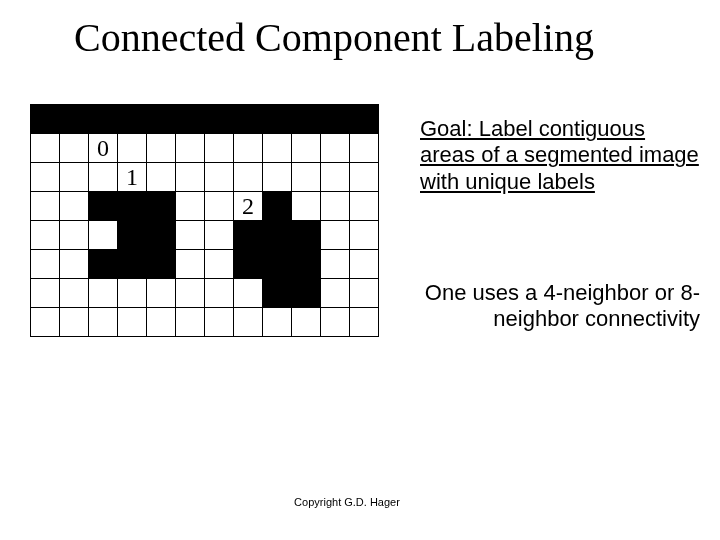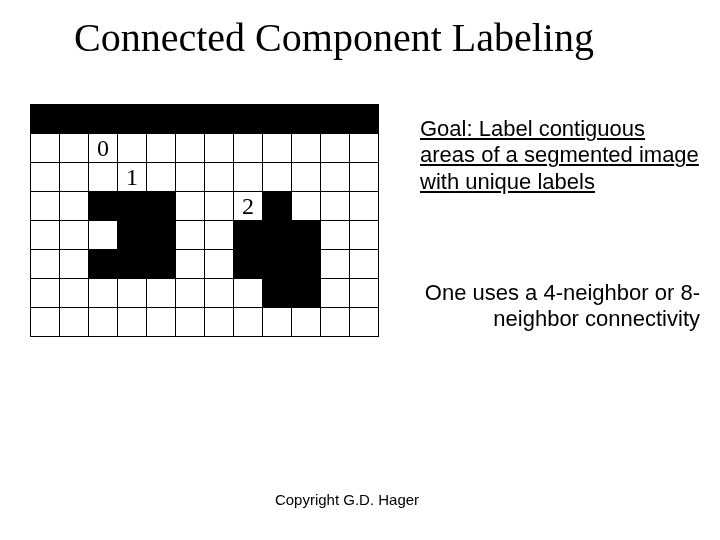--- a/index.html
+++ b/index.html
@@ -66,21 +66,21 @@
     line-height: 1.2;
     text-align: right;
   }
   .copyright {
     position: absolute;
     bottom: 32px;
     left: 0;
     width: 694px;
     text-align: center;
     font-family: Arial, Helvetica, sans-serif;
-    font-size: 15px;
+    font-size: 11px;
   }
 </style>
 </head>
 <body>
 
 <div class="slide">
 
   <div class="title">Connected Component  Labeling</div>
 
   <div class="grid-wrap">

